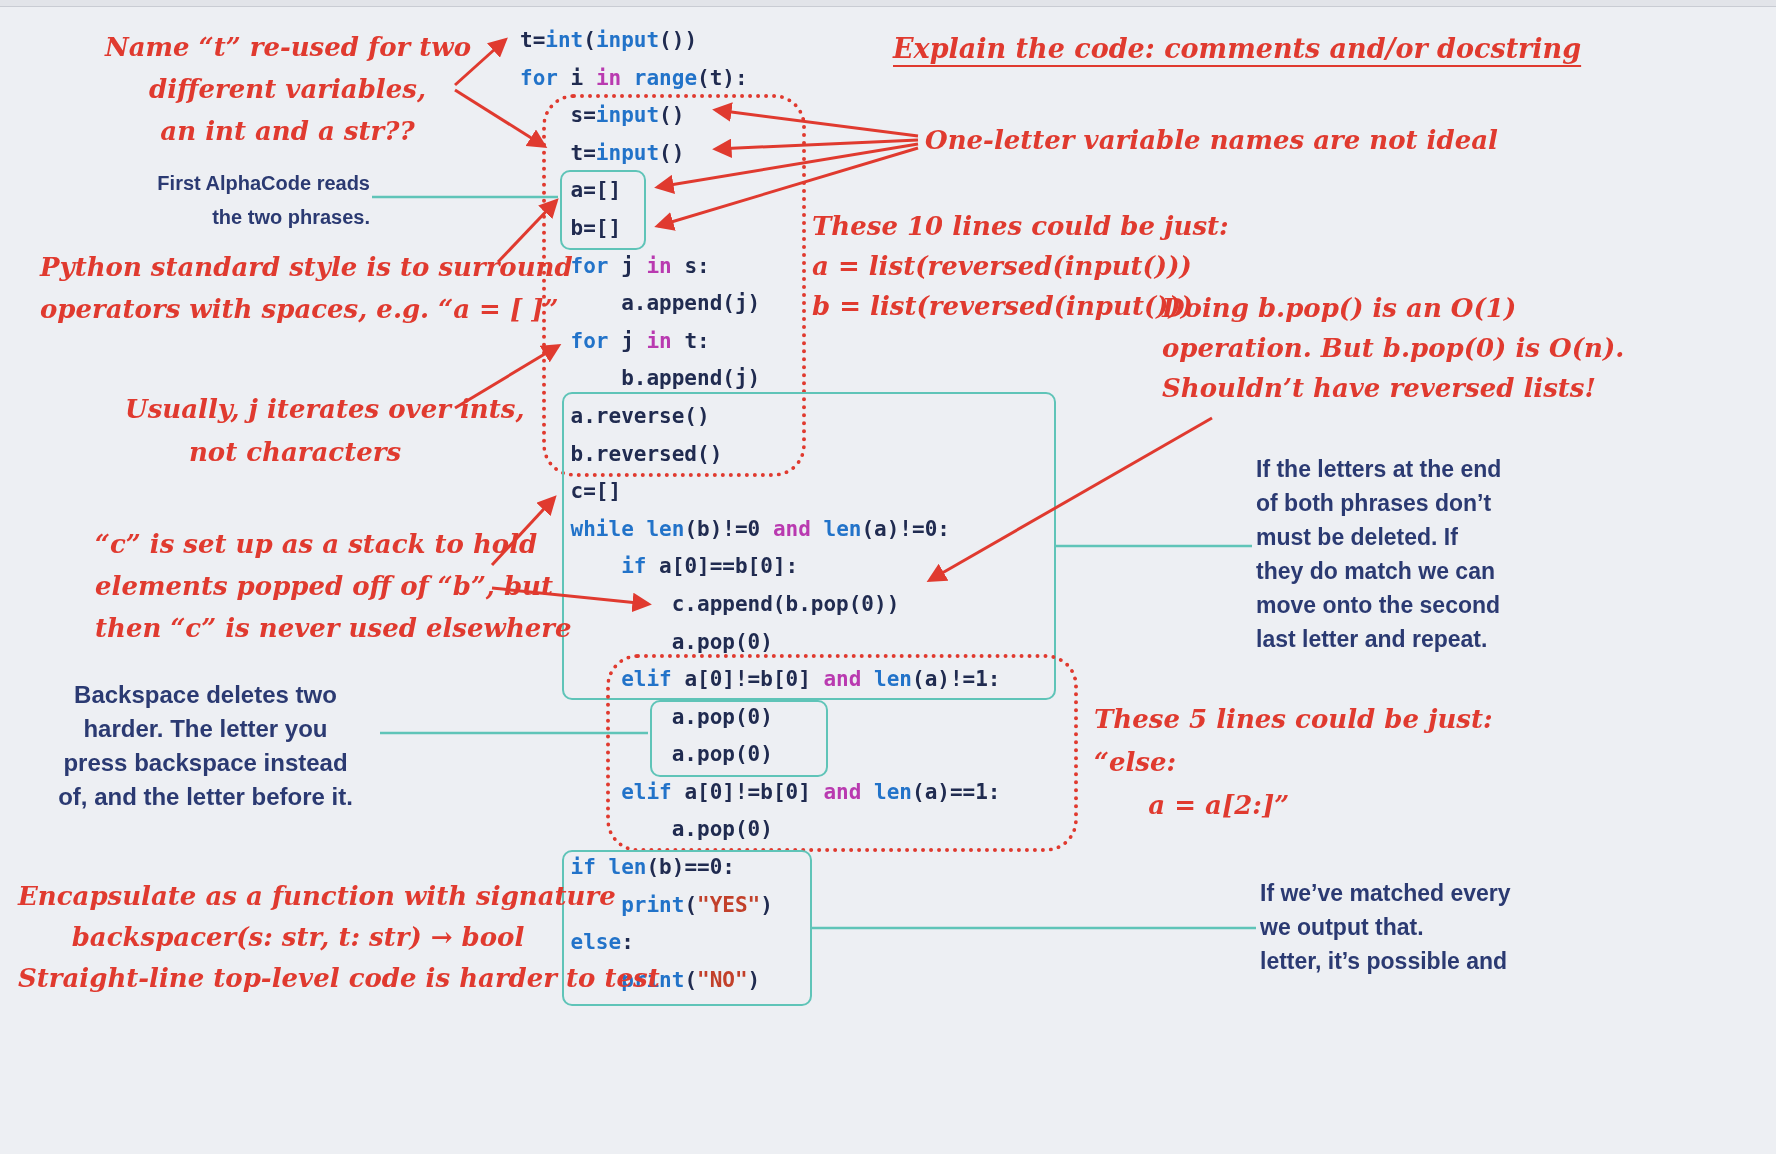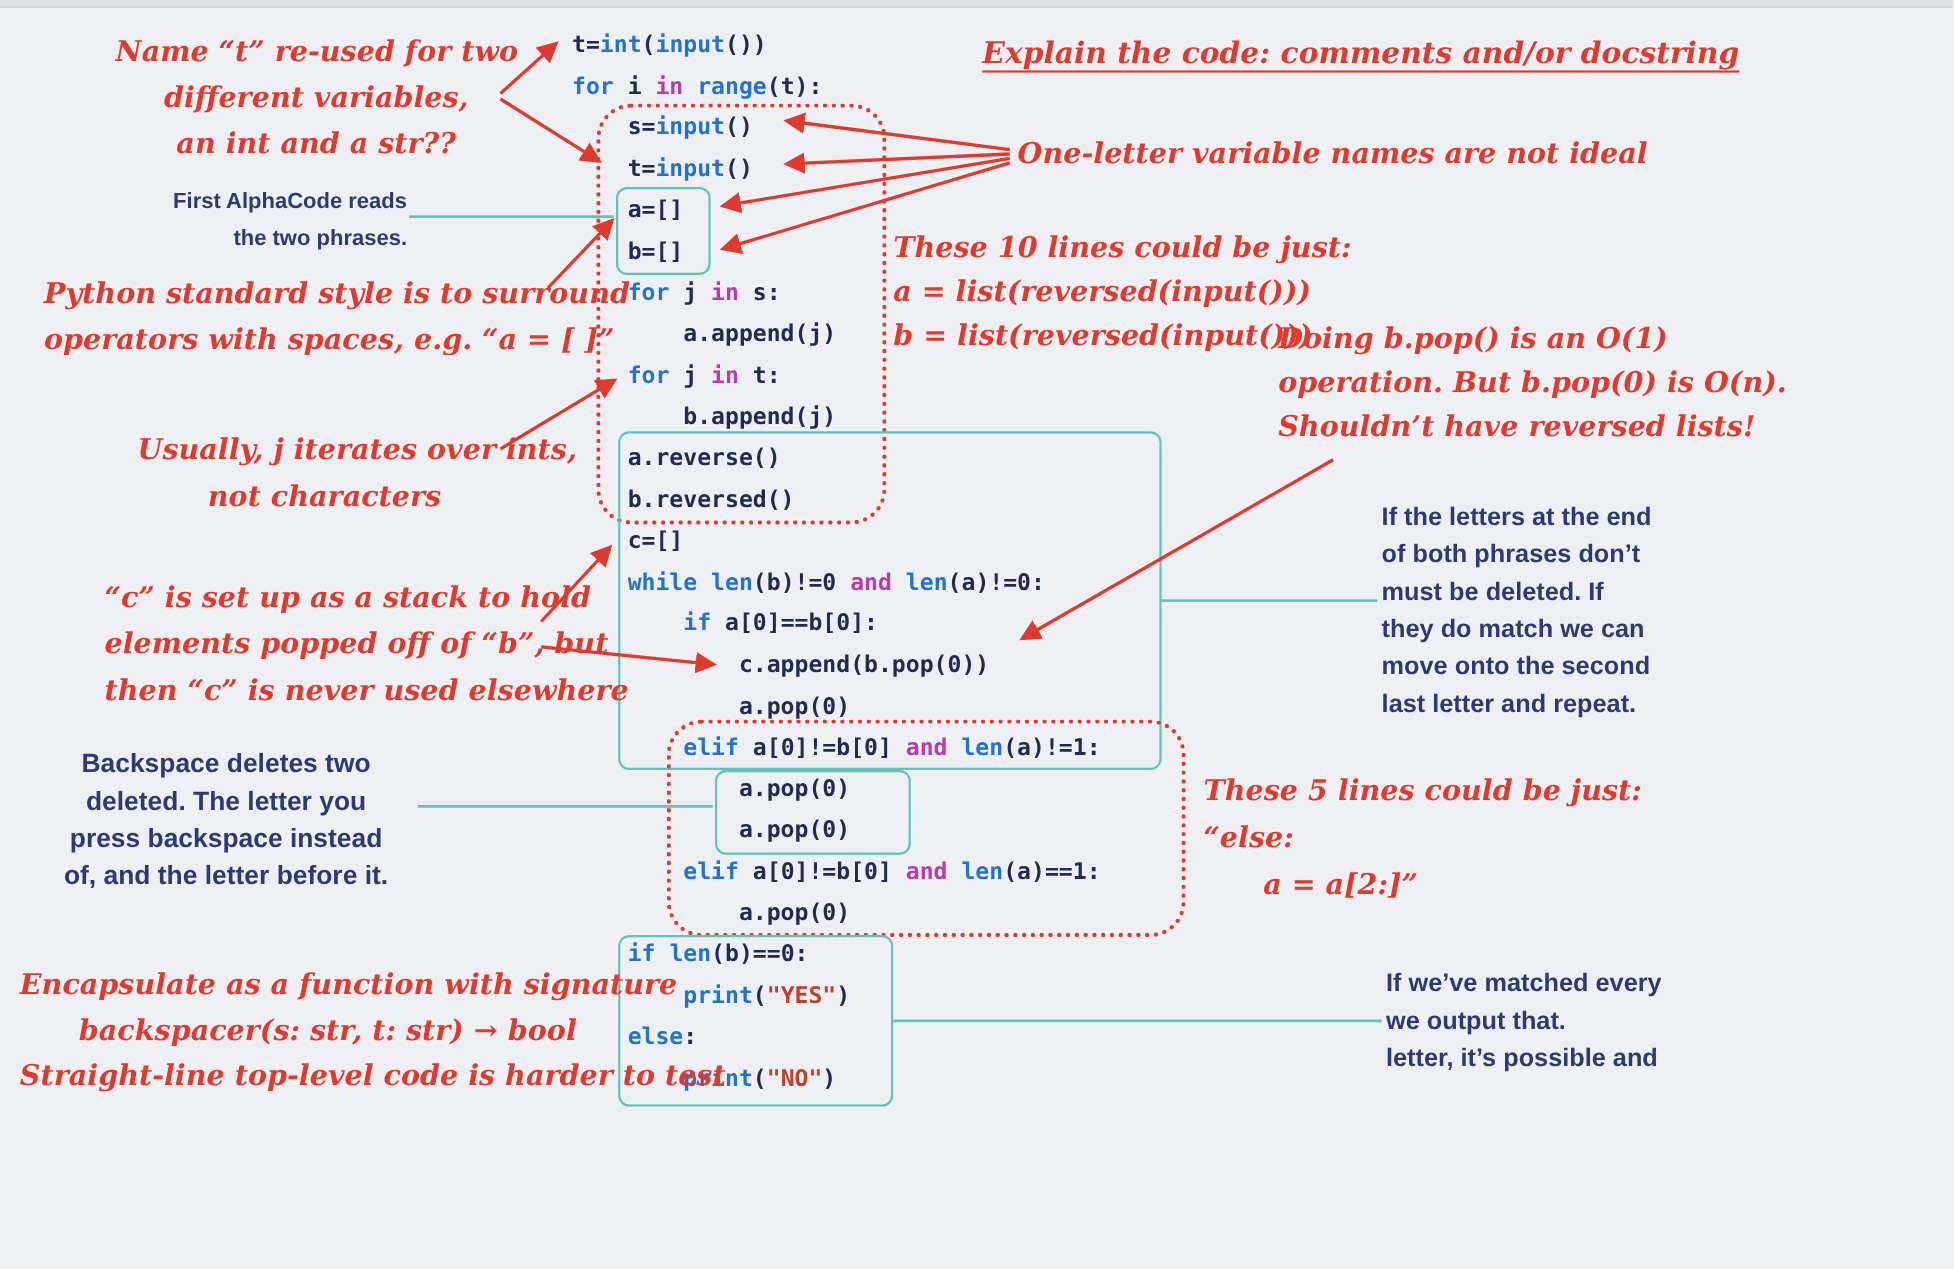--- a/index.html
+++ b/index.html
@@ -122,21 +122,21 @@
     </div>
 
   <div class="hand center" style="left:95px;top:523px;width:405px;line-height:42px;" data-bind-lines="annotations.c_stack.lines">
       <div>“c” is set up as a stack to hold</div>
       <div>elements popped off of “b”, but</div>
       <div>then “c” is never used elsewhere</div>
     </div>
 
   <div class="note center" style="left:38px;top:678px;width:335px;font-size:24px;" data-bind-lines="annotations.backspace.lines">
       <div>Backspace deletes two</div>
-      <div>deleted. The letter you</div>
+      <div>harder. The letter you</div>
       <div>press backspace instead</div>
       <div>of, and the letter before it.</div>
     </div>
 
   <div class="hand center" style="left:18px;top:876px;width:560px;line-height:41px;" data-bind-lines="annotations.encapsulate.lines">
       <div>Encapsulate as a function with signature</div>
       <div>backspacer(s: str, t: str) → bool</div>
       <div>Straight-line top-level code is harder to test</div>
     </div>
 

